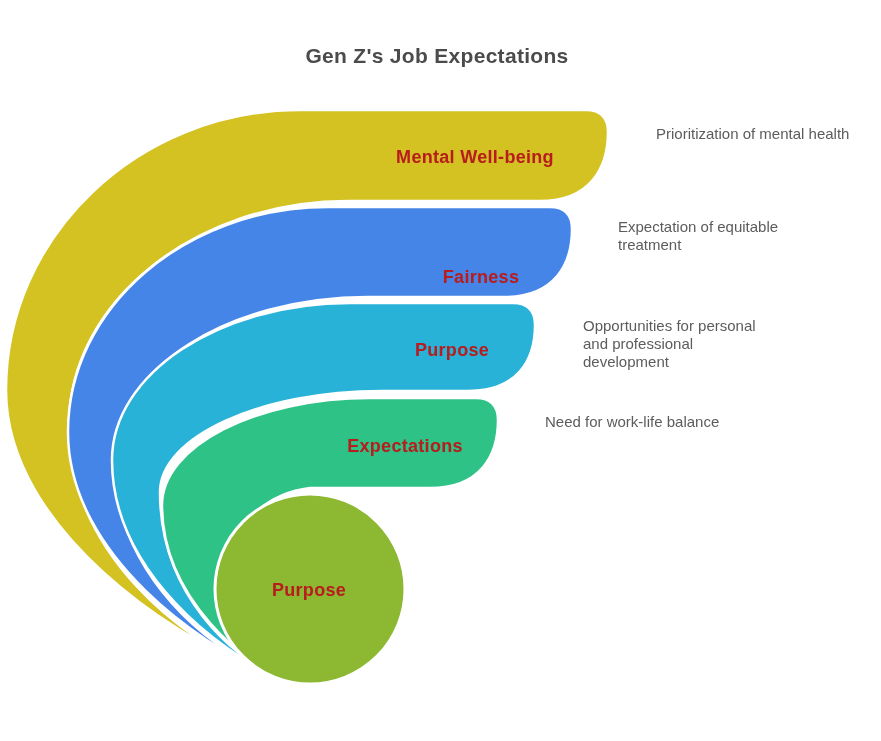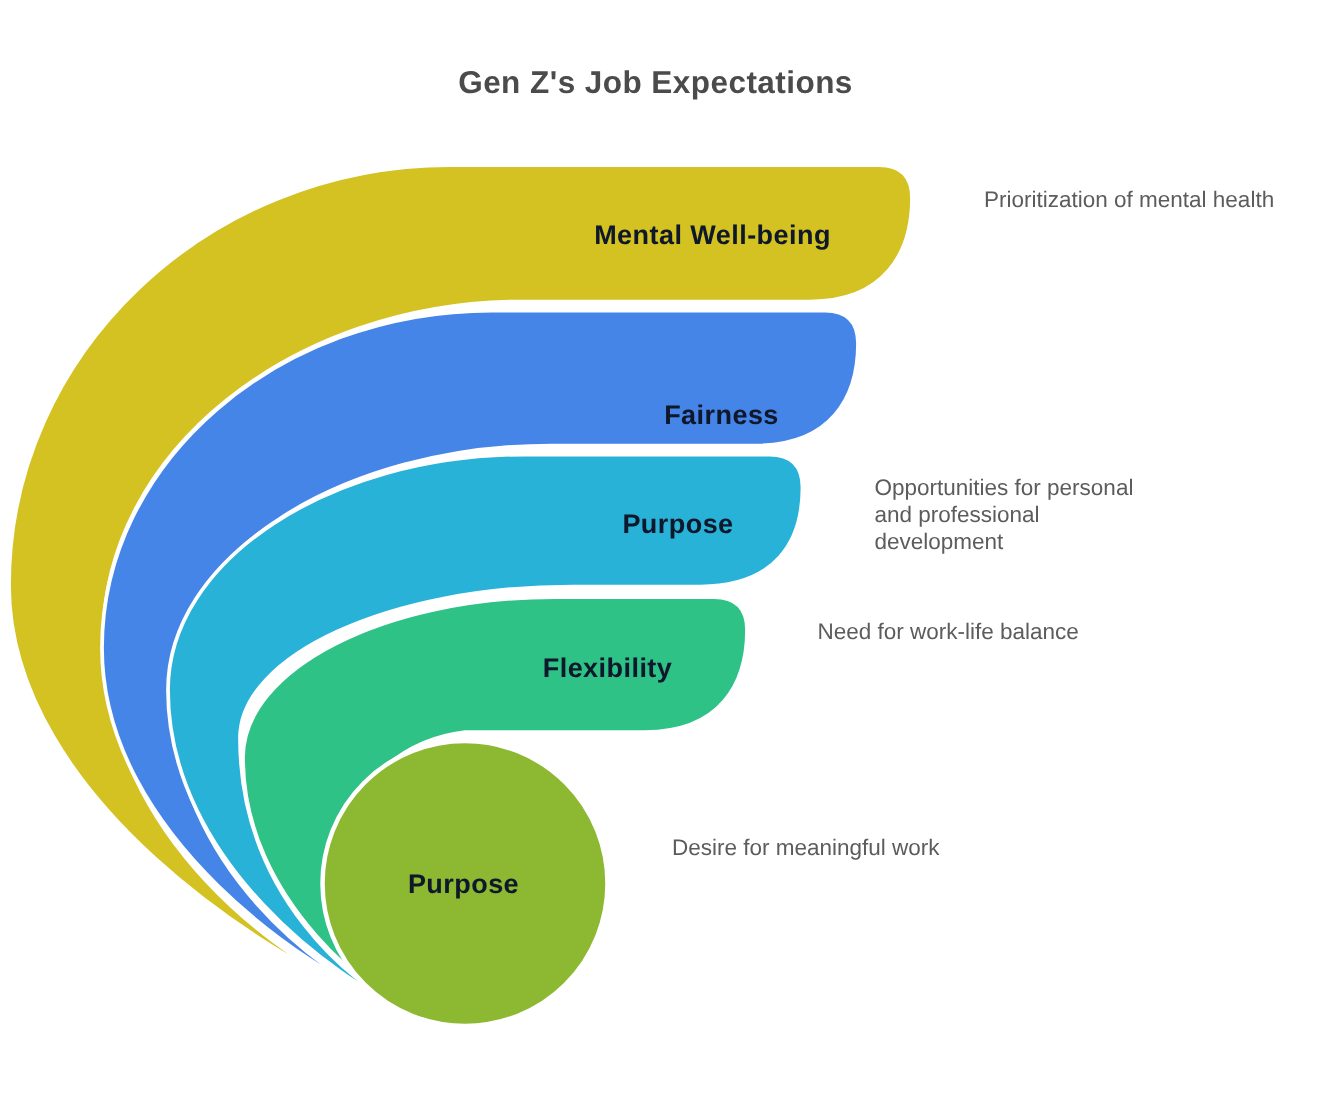--- a/index.html
+++ b/index.html
@@ -17,21 +17,21 @@
     transform:translateX(-50%);
     font-size:21px;font-weight:700;
     color:#4b4b4b;
     letter-spacing:0.3px;
     white-space:nowrap;
   }
   svg.funnel{position:absolute;left:0;top:0;}
   .band-label{
     position:absolute;
     transform:translate(-50%,-50%);
-    color:#0f172a;
+    color:#b91c1c;
     font-size:18px;font-weight:700;
     letter-spacing:0.3px;
     white-space:nowrap;
     text-shadow:0 0 1px rgba(0,0,0,0.05);
   }
   .lbl-0{left:475px;top:157px;}
   .lbl-1{left:481px;top:254px;margin-top:23px;}
   .lbl-2{left:452px;top:350px;}
   .lbl-3{left:405px;top:446px;}
   .lbl-4{left:309px;top:590px;text-align:right;}
@@ -66,21 +66,21 @@
              C 230 656 112 576 112 460 C 112 374 219 303 350 303 Z" fill="#28b2d8"></path>
     <path stroke="#ffffff" stroke-width="2.5" d="M 370 398 H 476 Q 498 398 498 420 C 498 456 480 488 430 488 H 310
              A 100 100 0 0 0 284 680
              C 250 666 162 601 162 505 C 162 446 256 398 370 398 Z" fill="#2ec287"></path>
     <circle stroke="#ffffff" stroke-width="3" cx="310" cy="589" r="95" fill="#8db832"></circle>
   </svg>
 
   <div class="band-label lbl-0">Mental Well-being</div>
   <div class="band-label lbl-1">Fairness</div>
   <div class="band-label lbl-2">Purpose</div>
-  <div class="band-label lbl-3">Flexibility</div>
+  <div class="band-label lbl-3">Expectations</div>
   <div class="band-label lbl-4">Purpose</div>
 
   <div class="desc desc-0">Prioritization of mental health</div>
+  <div class="desc desc-1">Expectation of equitable treatment</div>
   <div class="desc desc-2">Opportunities for personal and professional development</div>
   <div class="desc desc-3">Need for work-life balance</div>
-  <div class="desc desc-4">Desire for meaningful work</div>
 
 </div>
 
 </body></html>

